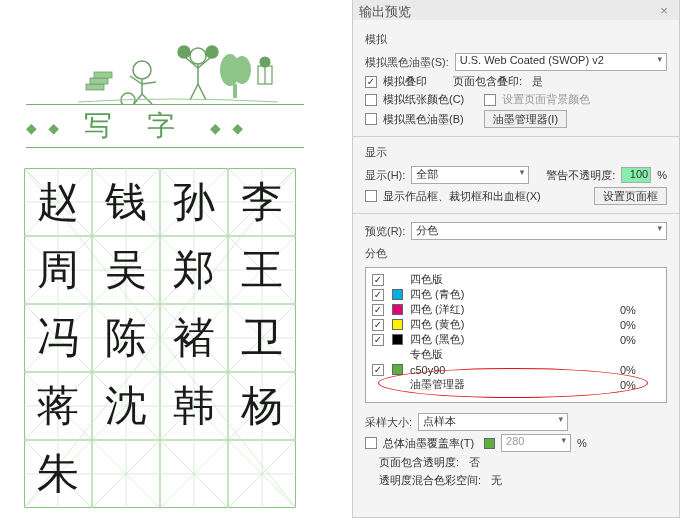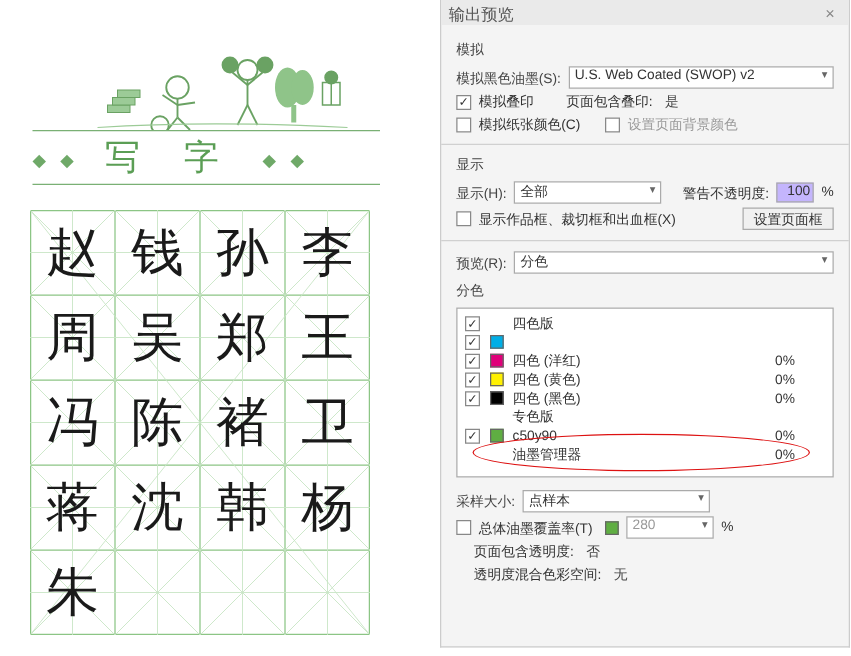--- a/index.html
+++ b/index.html
@@ -115,21 +115,21 @@
     border: 1px solid #aaa;
     padding: 1px 8px;
     height: 18px;
     font-size: 11px;
     display: inline-flex;
     align-items: center;
   }
   .num {
     width: 30px; height: 16px;
     border: 1px solid #aaa;
-    background: #c4b5fd;
+    background: #86efac;
     text-align: right;
     padding: 0 2px;
     font-size: 11px;
   }
   .hr { border-top: 1px solid #d0d0d0; margin: 8px -12px; }
   .sep-list {
     background: #fff;
     border: 1px solid #aaa;
     height: 136px;
     margin-top: 2px;
@@ -315,20 +315,25 @@
       <span>模拟叠印</span>
       <span style="margin-left:20px">页面包含叠印:</span>
       <span class="val">是</span>
     </div>
     <div class="row">
       <span class="check"></span>
       <span>模拟纸张颜色(C)</span>
       <span class="check" style="margin-left:14px"></span>
       <span style="color:#999">设置页面背景颜色</span>
     </div>
+    <div class="row">
+      <span class="check"></span>
+      <span>模拟黑色油墨(B)</span>
+      <span class="btn" style="margin-left:14px">油墨管理器(I)</span>
+    </div>
 
     <div class="hr"></div>
 
     <div class="section-head">显示</div>
     <div class="row">
       <label>显示(H):</label>
       <div class="drop" style="width:118px">
         <span>全部</span>
         <span class="chev">▾</span>
       </div>
@@ -358,20 +363,21 @@
       <div class="sep-row">
         <span class="check">✓</span>
         <span></span>
         <span>四色版</span>
         <span></span>
       </div>
       <div id="process-rows">
           <div class="sep-row">
             <span class="check">✓</span>
     <span class="swatch" style="background:#00aee6"></span>
+    <span>四色 (青色)</span>
     <span></span>
           </div>
           <div class="sep-row">
             <span class="check">✓</span>
     <span class="swatch" style="background:#e0007a"></span>
     <span>四色 (洋红)</span>
     <span>0%</span>
           </div>
           <div class="sep-row">
             <span class="check">✓</span>

